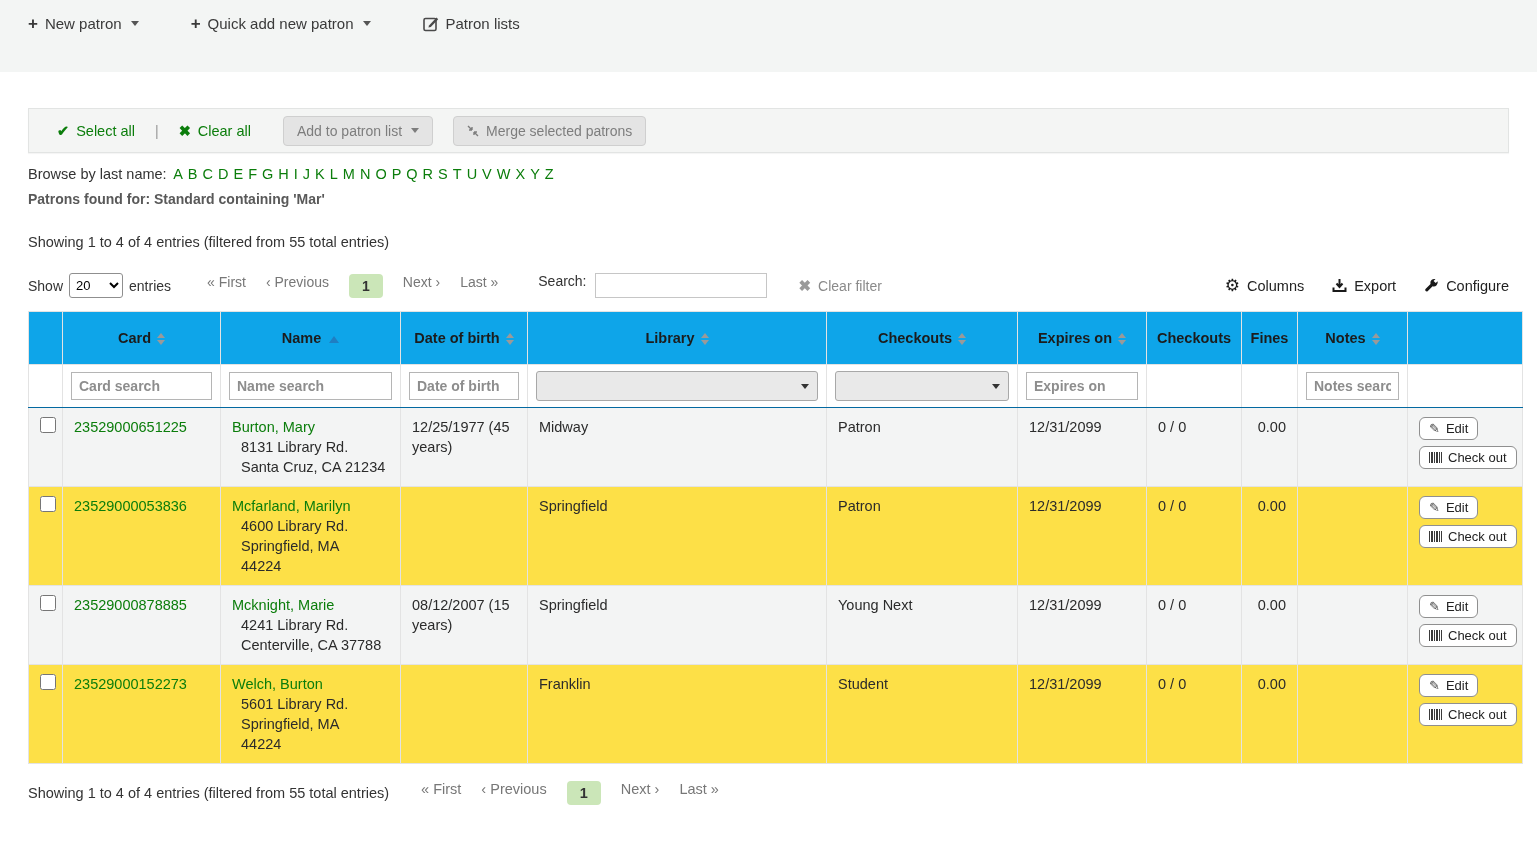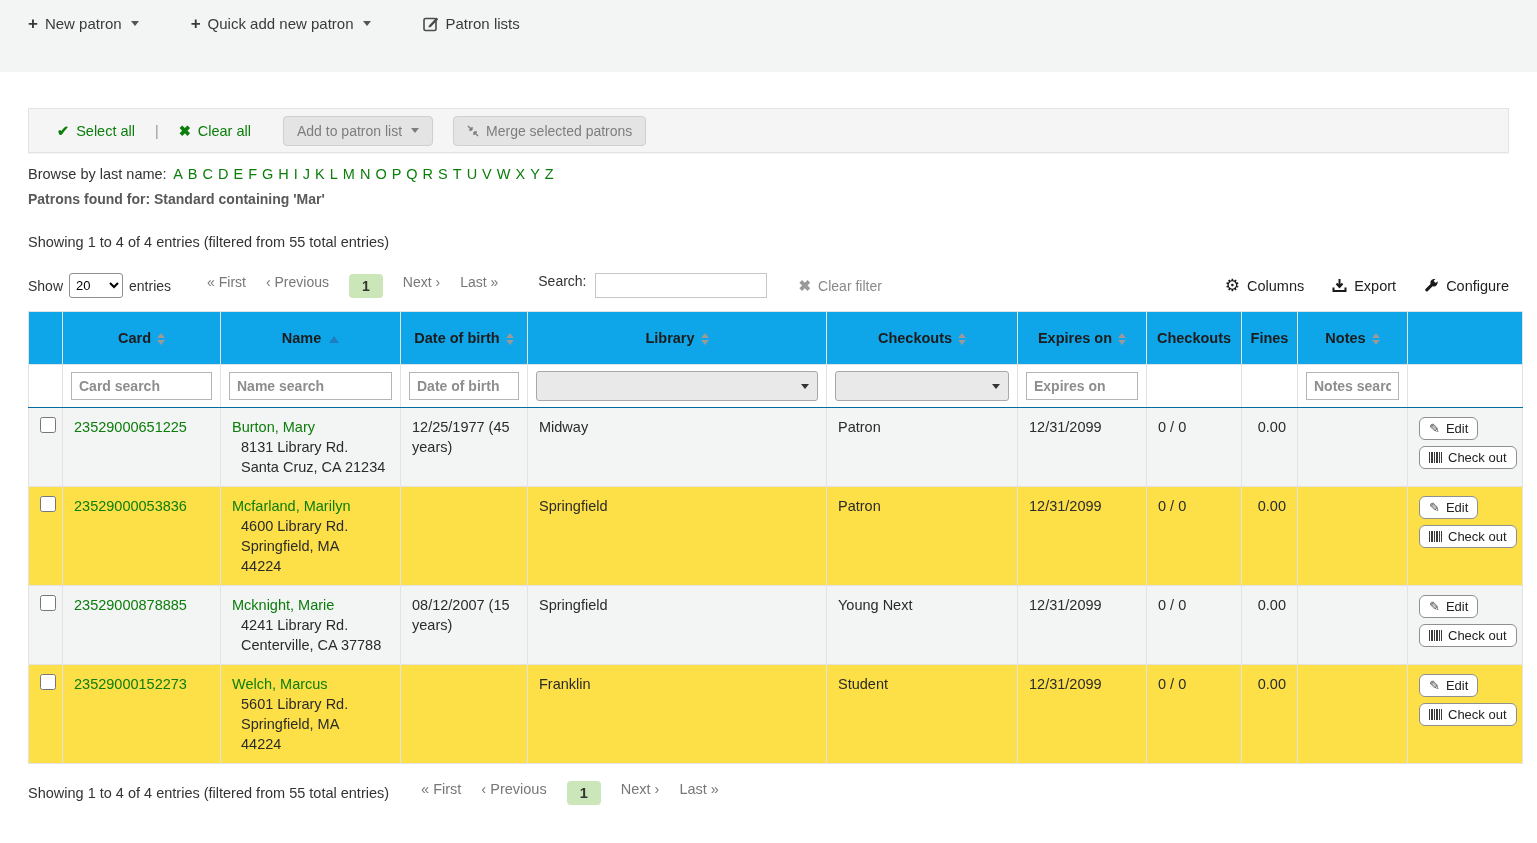--- a/index.html
+++ b/index.html
@@ -359,21 +359,21 @@
           <span class="barcode"></span>
           <span>Check out</span>
         </button>
       </div>
     </td>
   </tr>
         <tr>
     <td class="cb-cell"><input type="checkbox" class="row-cb" style=""></td>
     <td><a class="card-link">23529000152273</a></td>
     <td>
-      <a class="name-link">Welch, Marcus</a>
+      <a class="name-link">Welch, Burton</a>
       <div class="addr">
               <div>5601 Library Rd.</div>
               <div>Springfield, MA</div>
               <div>44224</div>
             </div>
     </td>
     <td></td>
     <td>Franklin</td>
     <td>Student</td>
     <td>12/31/2099</td>

